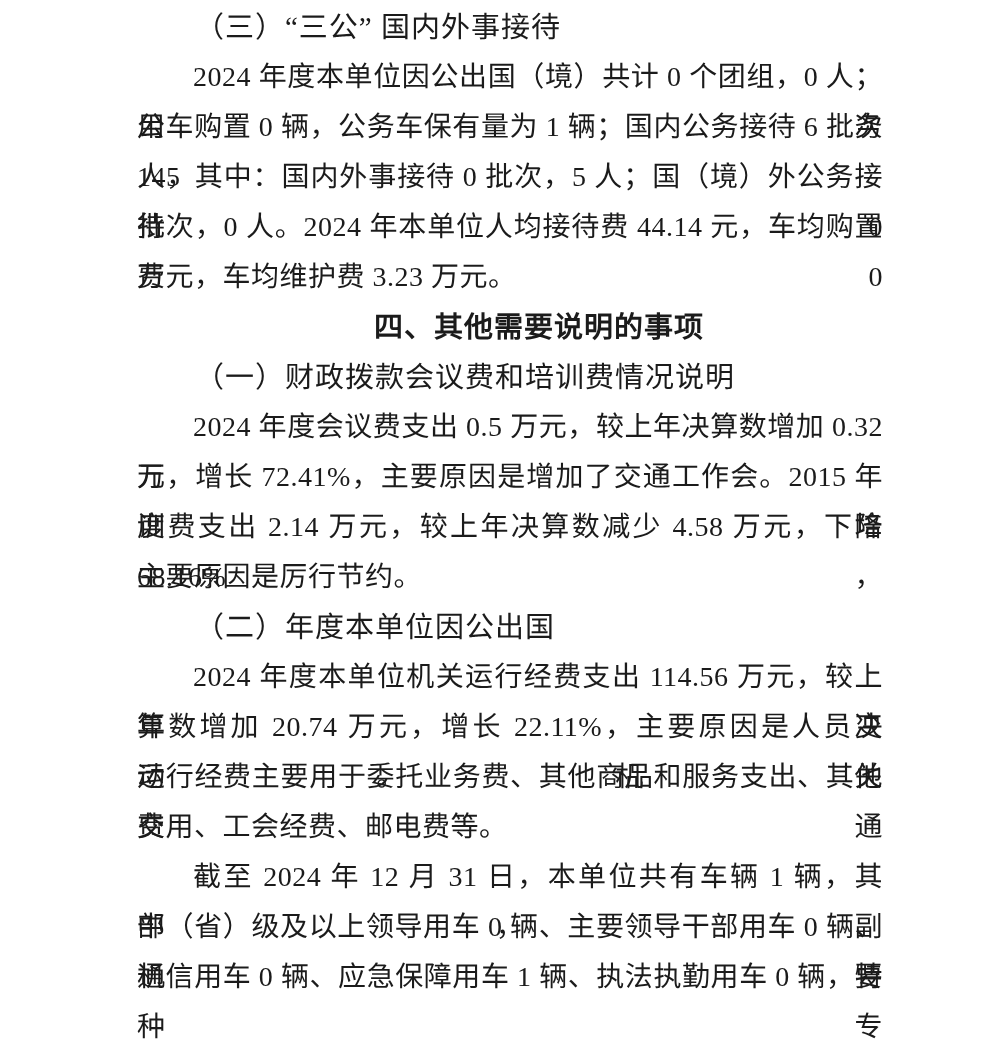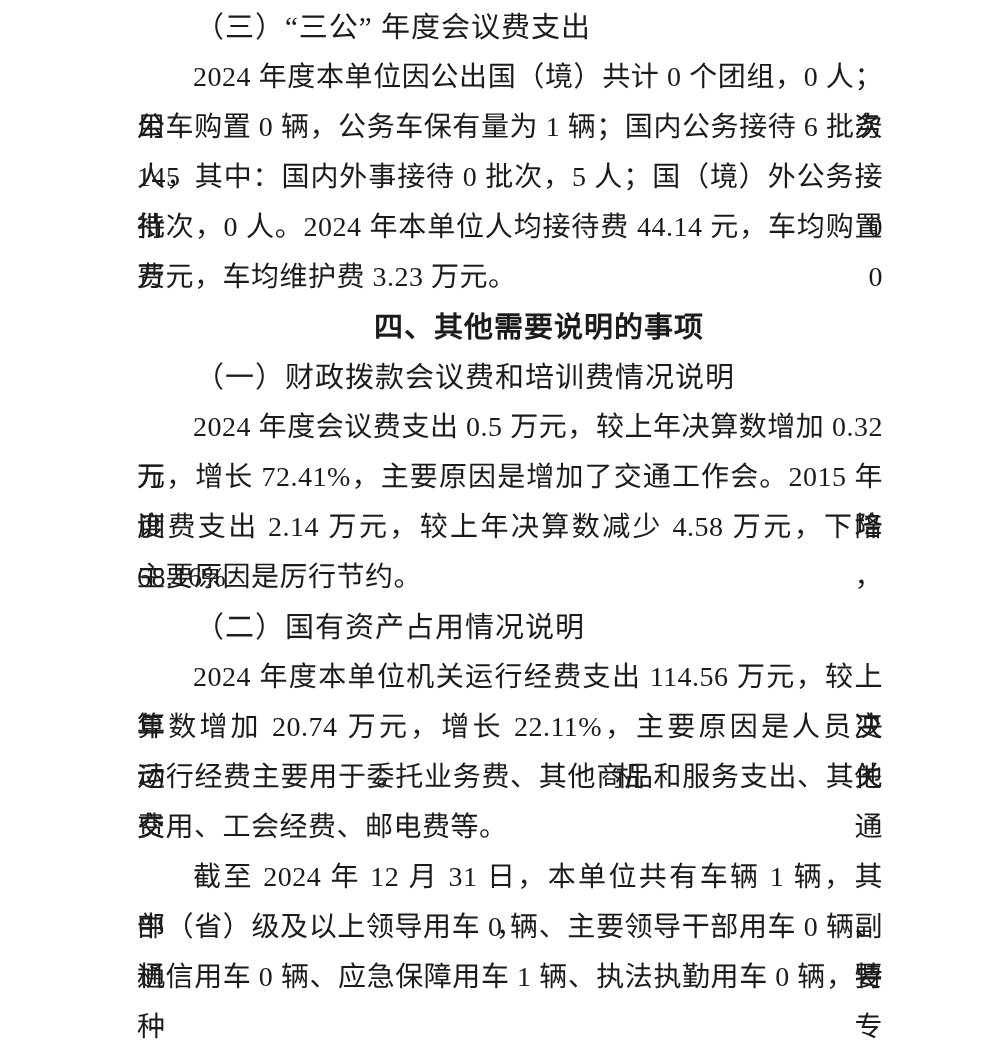--- a/index.html
+++ b/index.html
@@ -51,38 +51,38 @@
     font-size: 29px;
     letter-spacing: 1px;
   }
 </style>
 </head>
 <body>
 
 <div class="page">
   <div class="content">
 
-    <div class="line sub-heading indent">（三）“三公” 年度会议费支出</div>
+    <div class="line sub-heading indent">（三）“三公” 国内外事接待</div>
 
     <div class="line indent jfull">2024 年度本单位因公出国（境）共计 0 个团组，0 人；公务</div>
     <div class="line jfull">用车购置 0 辆，公务车保有量为 1 辆；国内公务接待 6 批次 145</div>
     <div class="line jfull">人，其中：国内外事接待 0 批次，5 人；国（境）外公务接待 0</div>
     <div class="line jfull">批次，0 人。2024 年本单位人均接待费 44.14 元，车均购置费 0</div>
     <div class="line">万元，车均维护费 3.23 万元。</div>
 
     <div class="line main-heading indent">四、其他需要说明的事项</div>
 
     <div class="line sub-heading indent">（一）财政拨款会议费和培训费情况说明</div>
 
     <div class="line indent jfull">2024 年度会议费支出 0.5 万元，较上年决算数增加 0.32 万</div>
     <div class="line jfull">元，增长 72.41%，主要原因是增加了交通工作会。2015 年度培</div>
     <div class="line jfull">训费支出 2.14 万元，较上年决算数减少 4.58 万元，下降 68.16%，</div>
     <div class="line">主要原因是厉行节约。</div>
 
-    <div class="line sub-heading indent">（二）国有资产占用情况说明</div>
+    <div class="line sub-heading indent">（二）年度本单位因公出国</div>
 
     <div class="line indent jfull">2024 年度本单位机关运行经费支出 114.56 万元，较上年决</div>
     <div class="line jfull">算数增加 20.74 万元，增长 22.11%，主要原因是人员变动。机关</div>
     <div class="line jfull">运行经费主要用于委托业务费、其他商品和服务支出、其他交通</div>
     <div class="line">费用、工会经费、邮电费等。</div>
 
 
     <div class="line indent jfull">截至 2024 年 12 月 31 日，本单位共有车辆 1 辆，其中，副</div>
     <div class="line jfull">部（省）级及以上领导用车 0 辆、主要领导干部用车 0 辆、机要</div>
     <div class="line jfull">通信用车 0 辆、应急保障用车 1 辆、执法执勤用车 0 辆，特种专</div>

